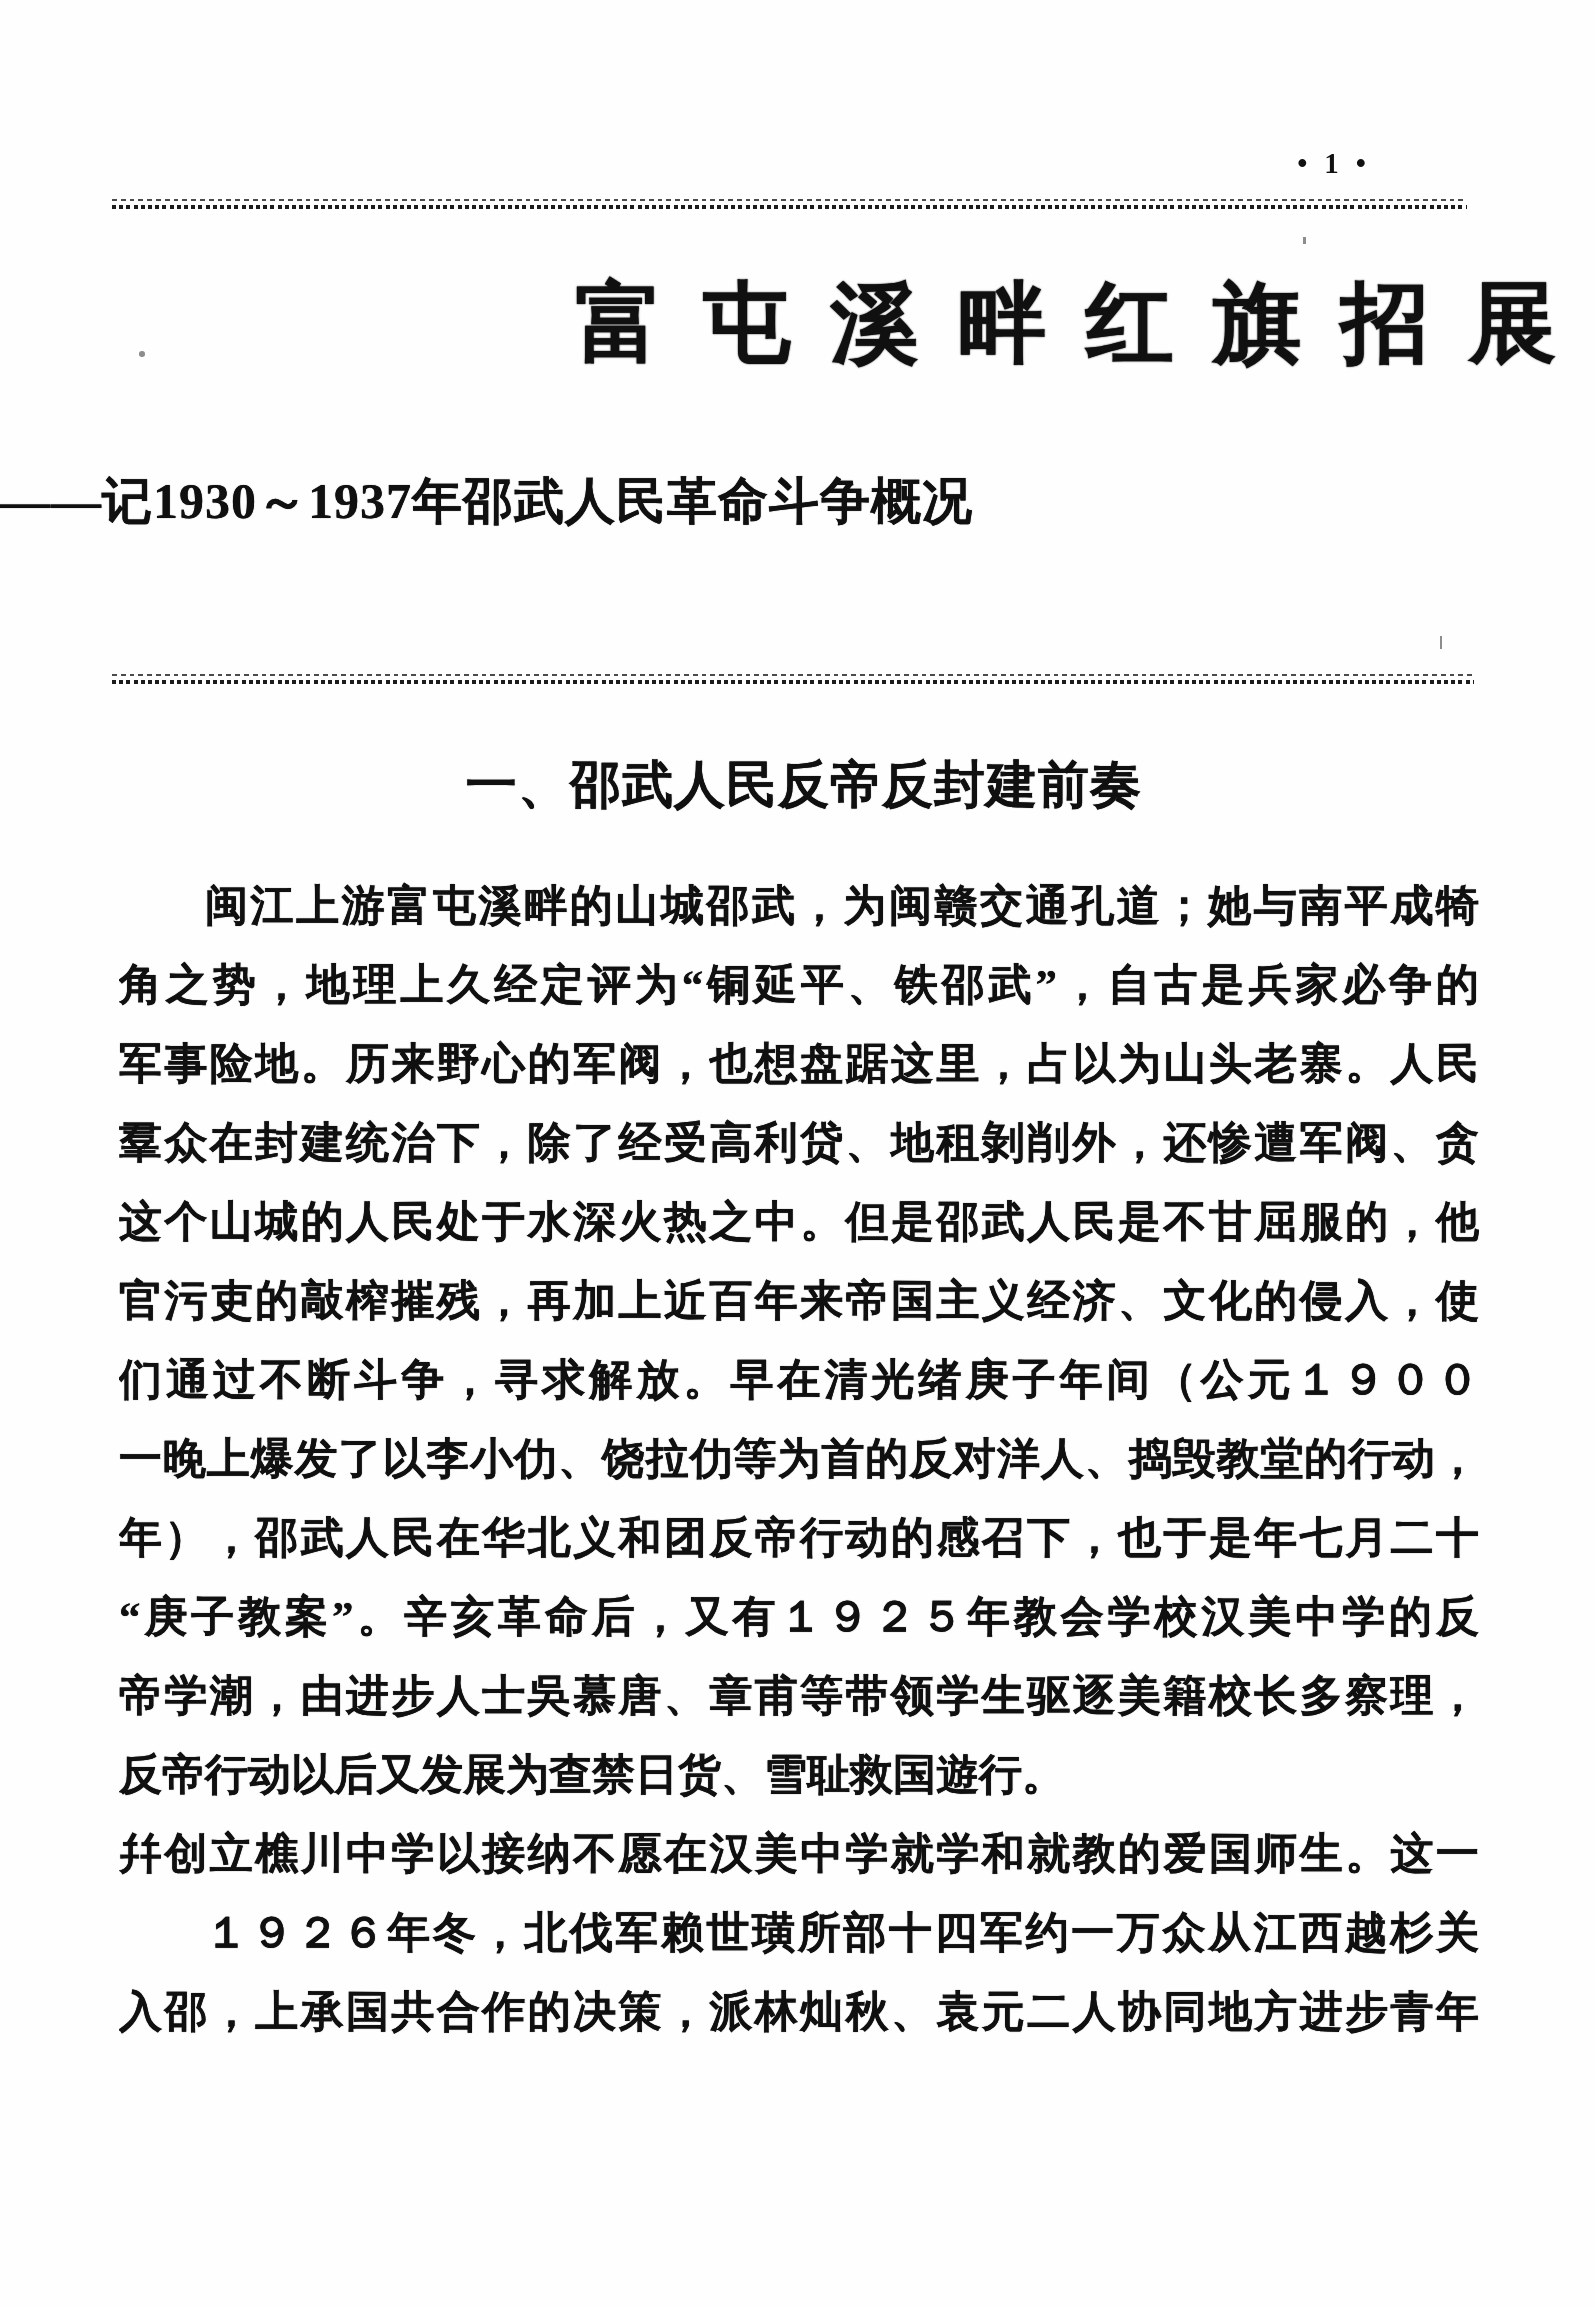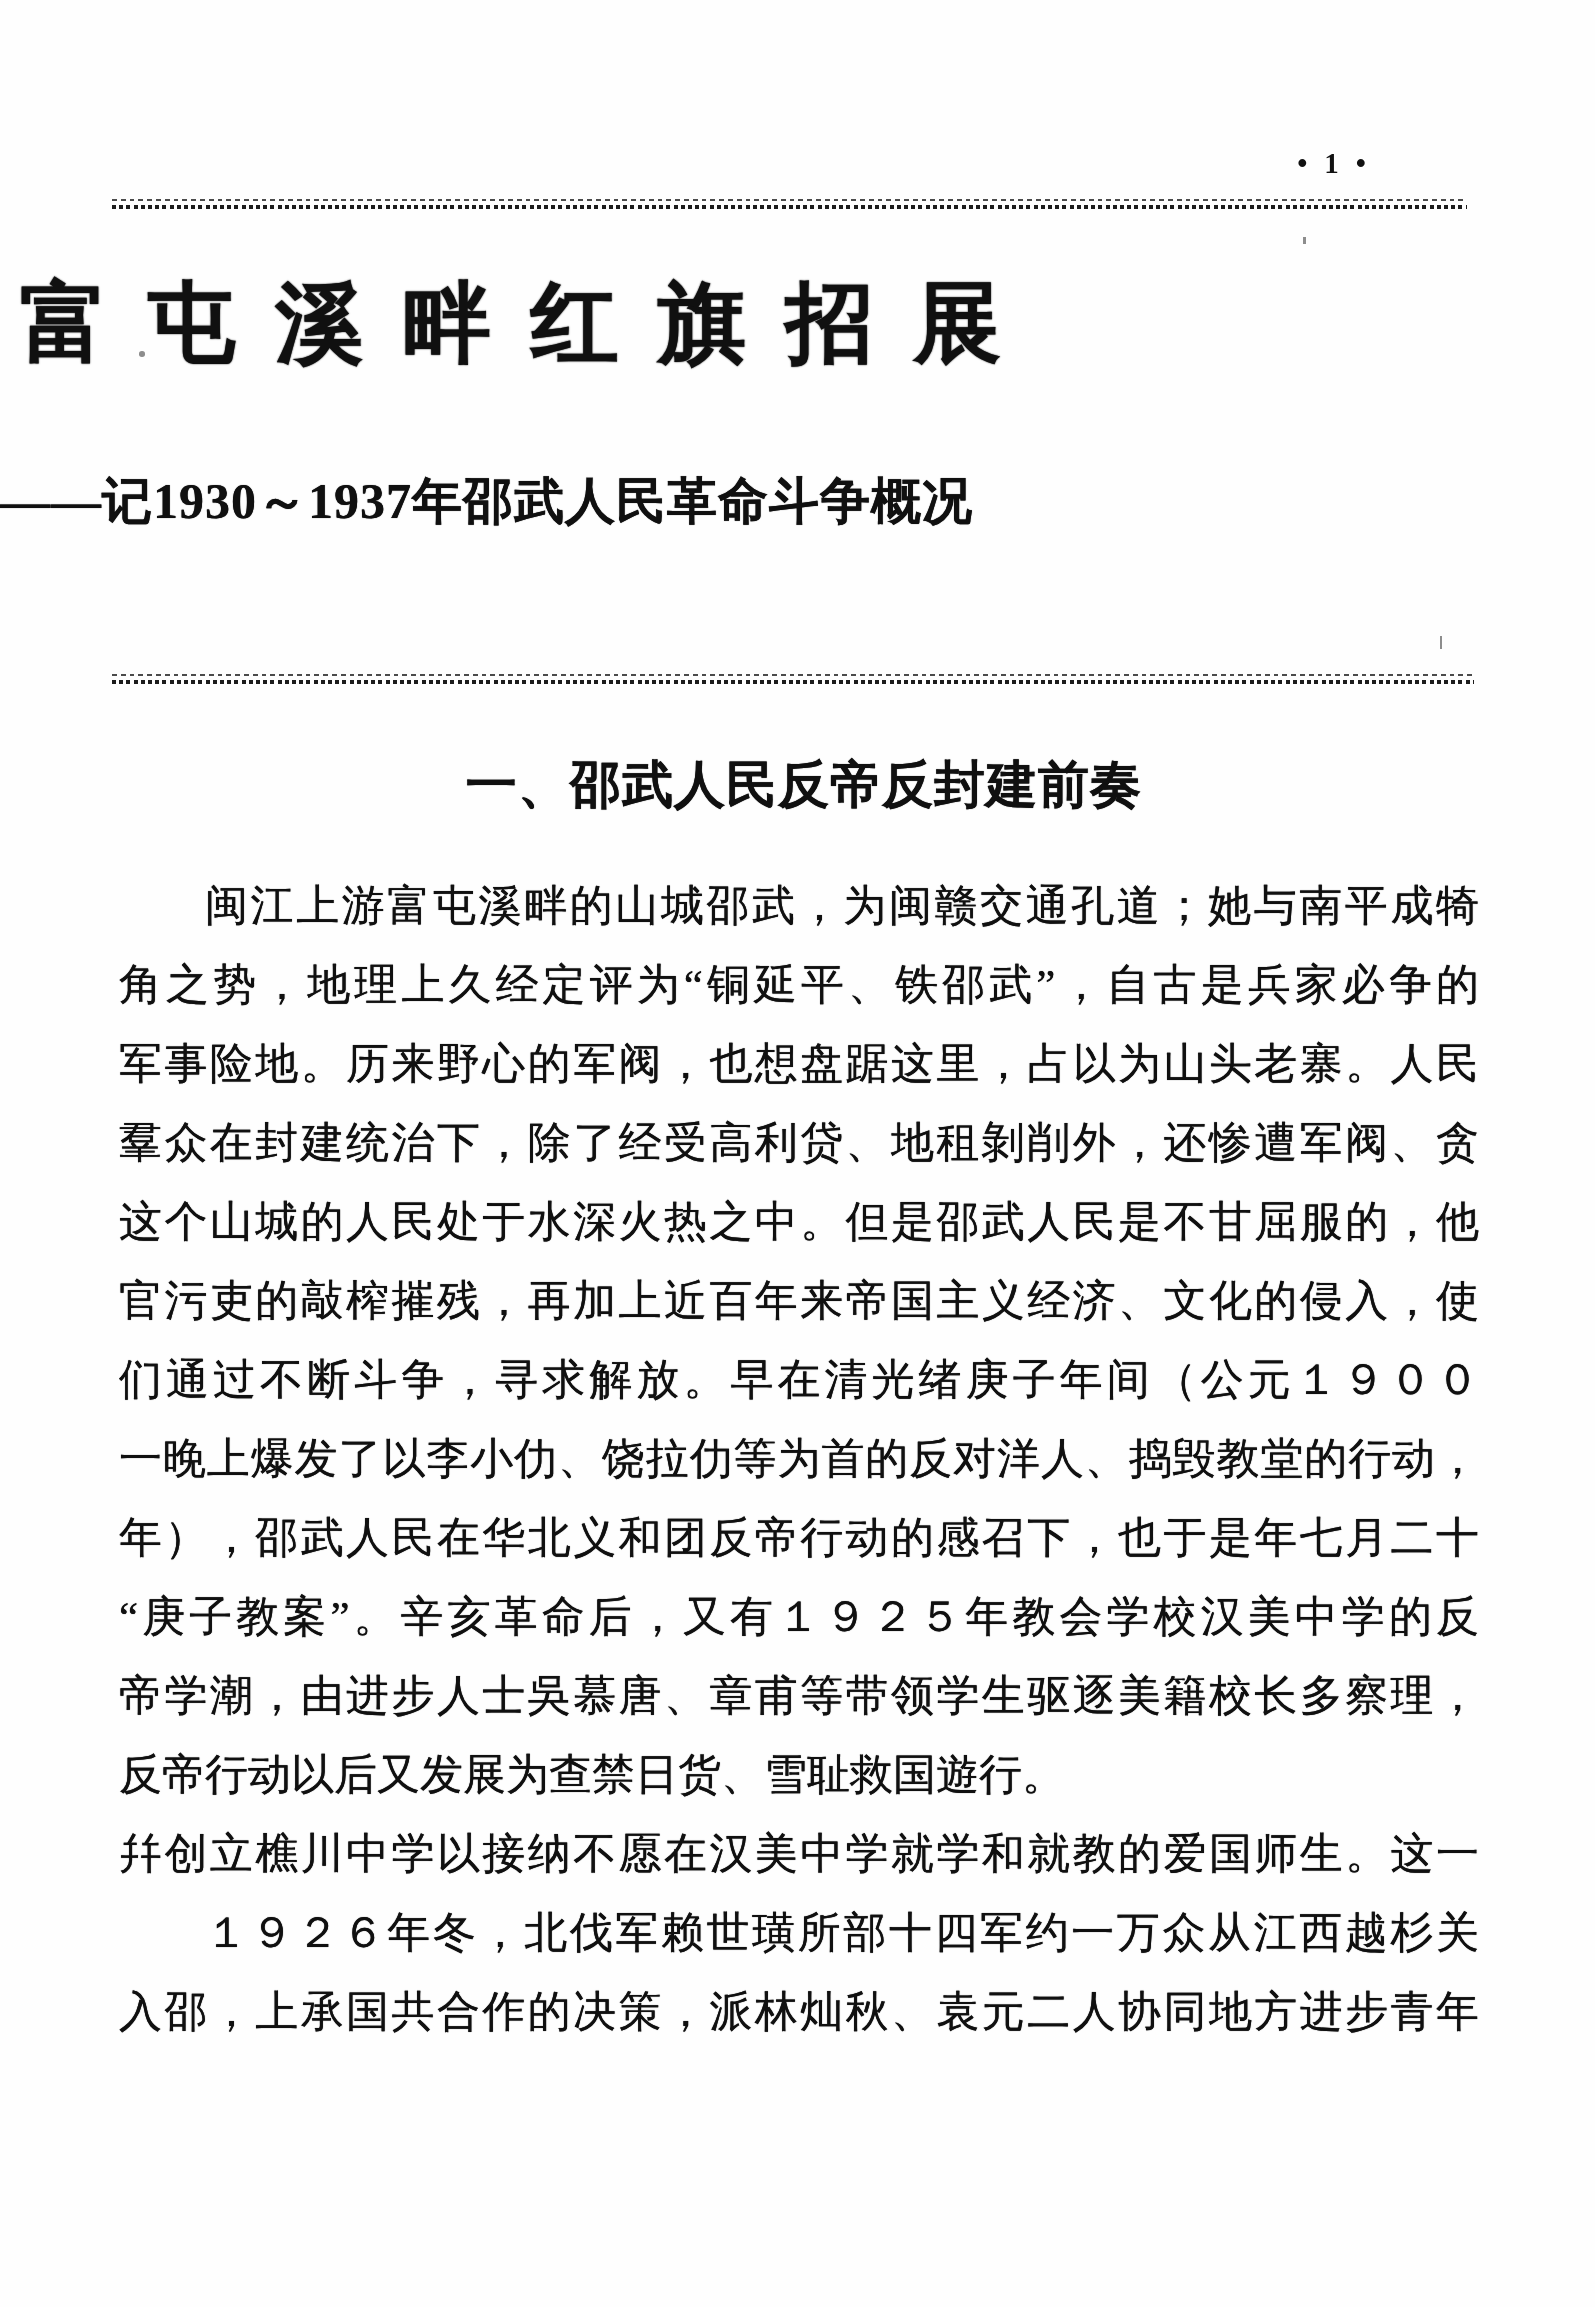--- a/index.html
+++ b/index.html
@@ -23,21 +23,21 @@
   
   .dashrule{position:absolute;}
   .dashrule .d1{height:2.4px;background:repeating-linear-gradient(90deg,#2b2b2b 0 4.8px,transparent 4.8px 8.8px);opacity:.85;}
   .dashrule .d2{height:3.2px;margin-top:4px;background:repeating-linear-gradient(90deg,#1c1c1c 0 4px,transparent 4px 7.2px);}
   .rule-top{top:199px;left:112px;width:1355px;}
   .rule-divider{top:674px;left:112px;width:1362px;}
   
   .doc-title{
     position:absolute;top:276px;left:0;width:100%;
     margin:0;padding:0 0 0 20px;box-sizing:border-box;
-    text-align:left;
+    text-align:right;
     font-size:88px;line-height:1.1;font-weight:900;
     letter-spacing:0.45em;
     text-shadow:0 0 1.6px #000;
     white-space:nowrap;
   }
   
   .doc-subtitle{
     position:absolute;top:471px;left:0;width:100%;
     margin:0;text-align:left;
     font-size:50px;line-height:1.2;font-weight:800;
@@ -58,20 +58,21 @@
   .bodytext{
     position:absolute;top:866px;left:119px;width:1360px;
     font-size:43px;
     text-shadow:0 0 0.8px #000;
   }
   .bodytext .line{
     height:79px;line-height:79px;
     text-align:justify;
     text-align-last:justify;
     overflow:hidden;
+    font-weight:bold;
   }
   .bodytext .line.indent{text-indent:2em;}
   .bodytext .line.para-end{text-align-last:left;}
   
   .speck{position:absolute;background:#8d8d8d;}
   .speck.s1{top:351px;left:139px;width:5.6px;height:5.6px;border-radius:50%;}
   .speck.s2{top:636px;left:1440px;width:2.4px;height:13px;}
   .speck.s3{top:237px;left:1303px;width:3.2px;height:7.2px;}
 </style>
 </head>

